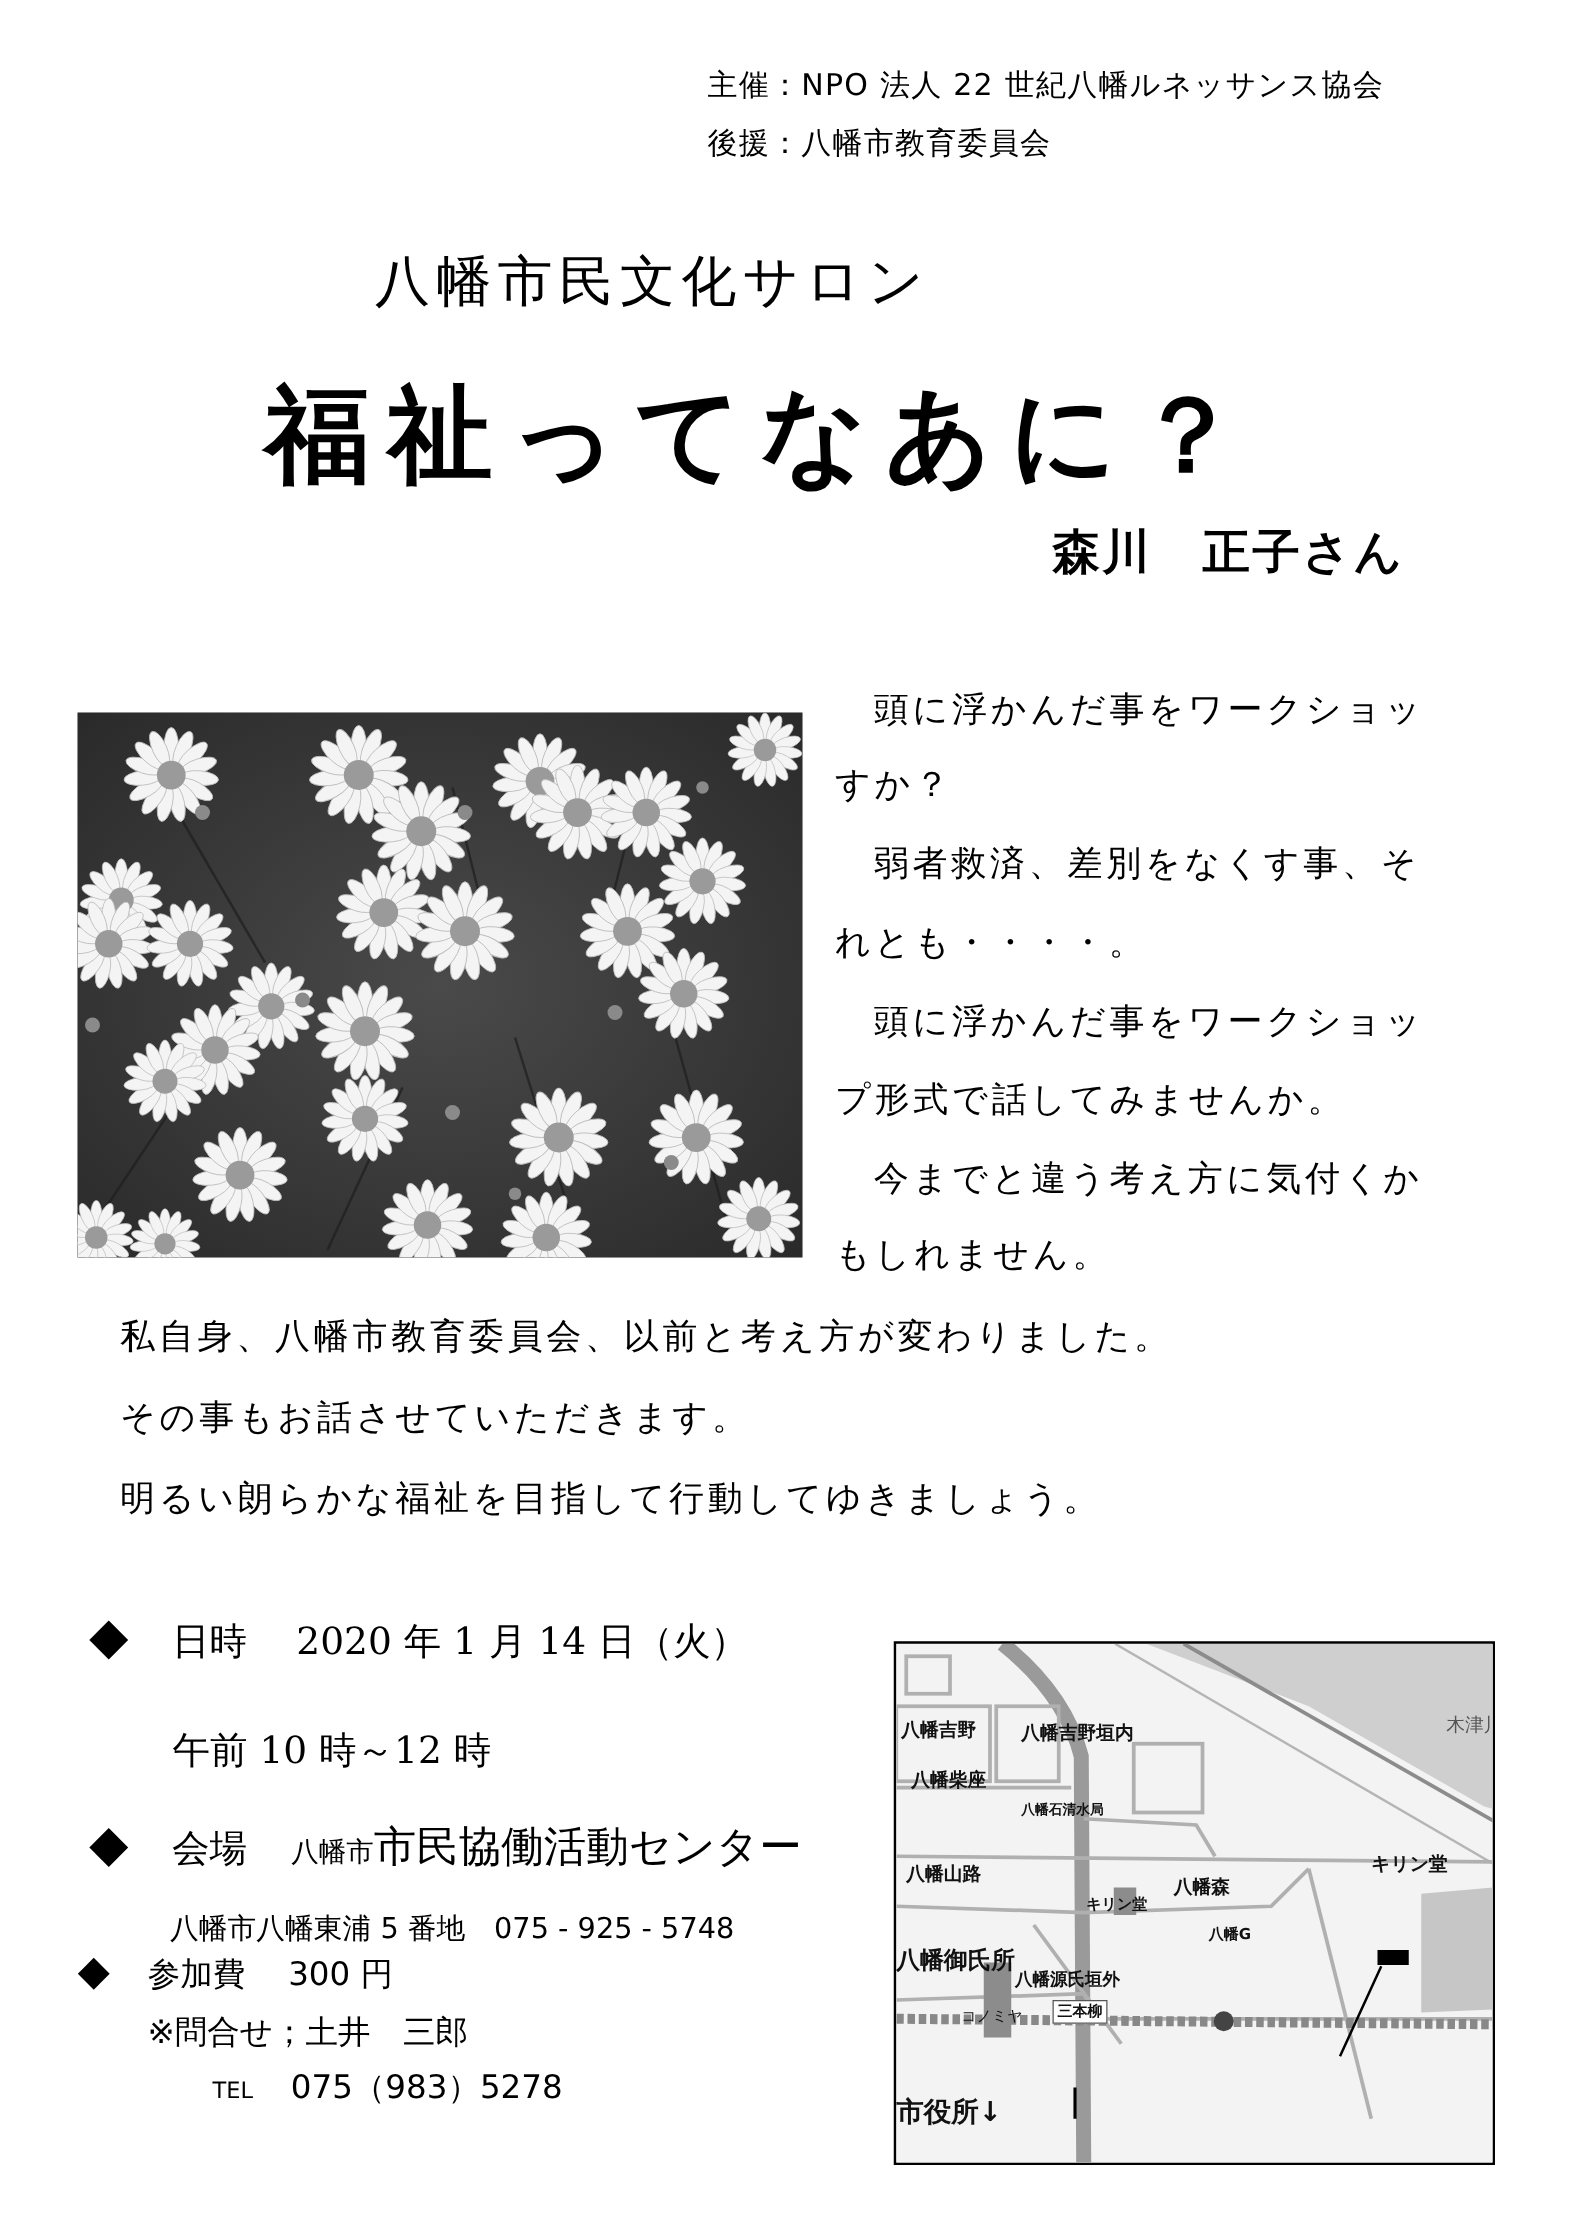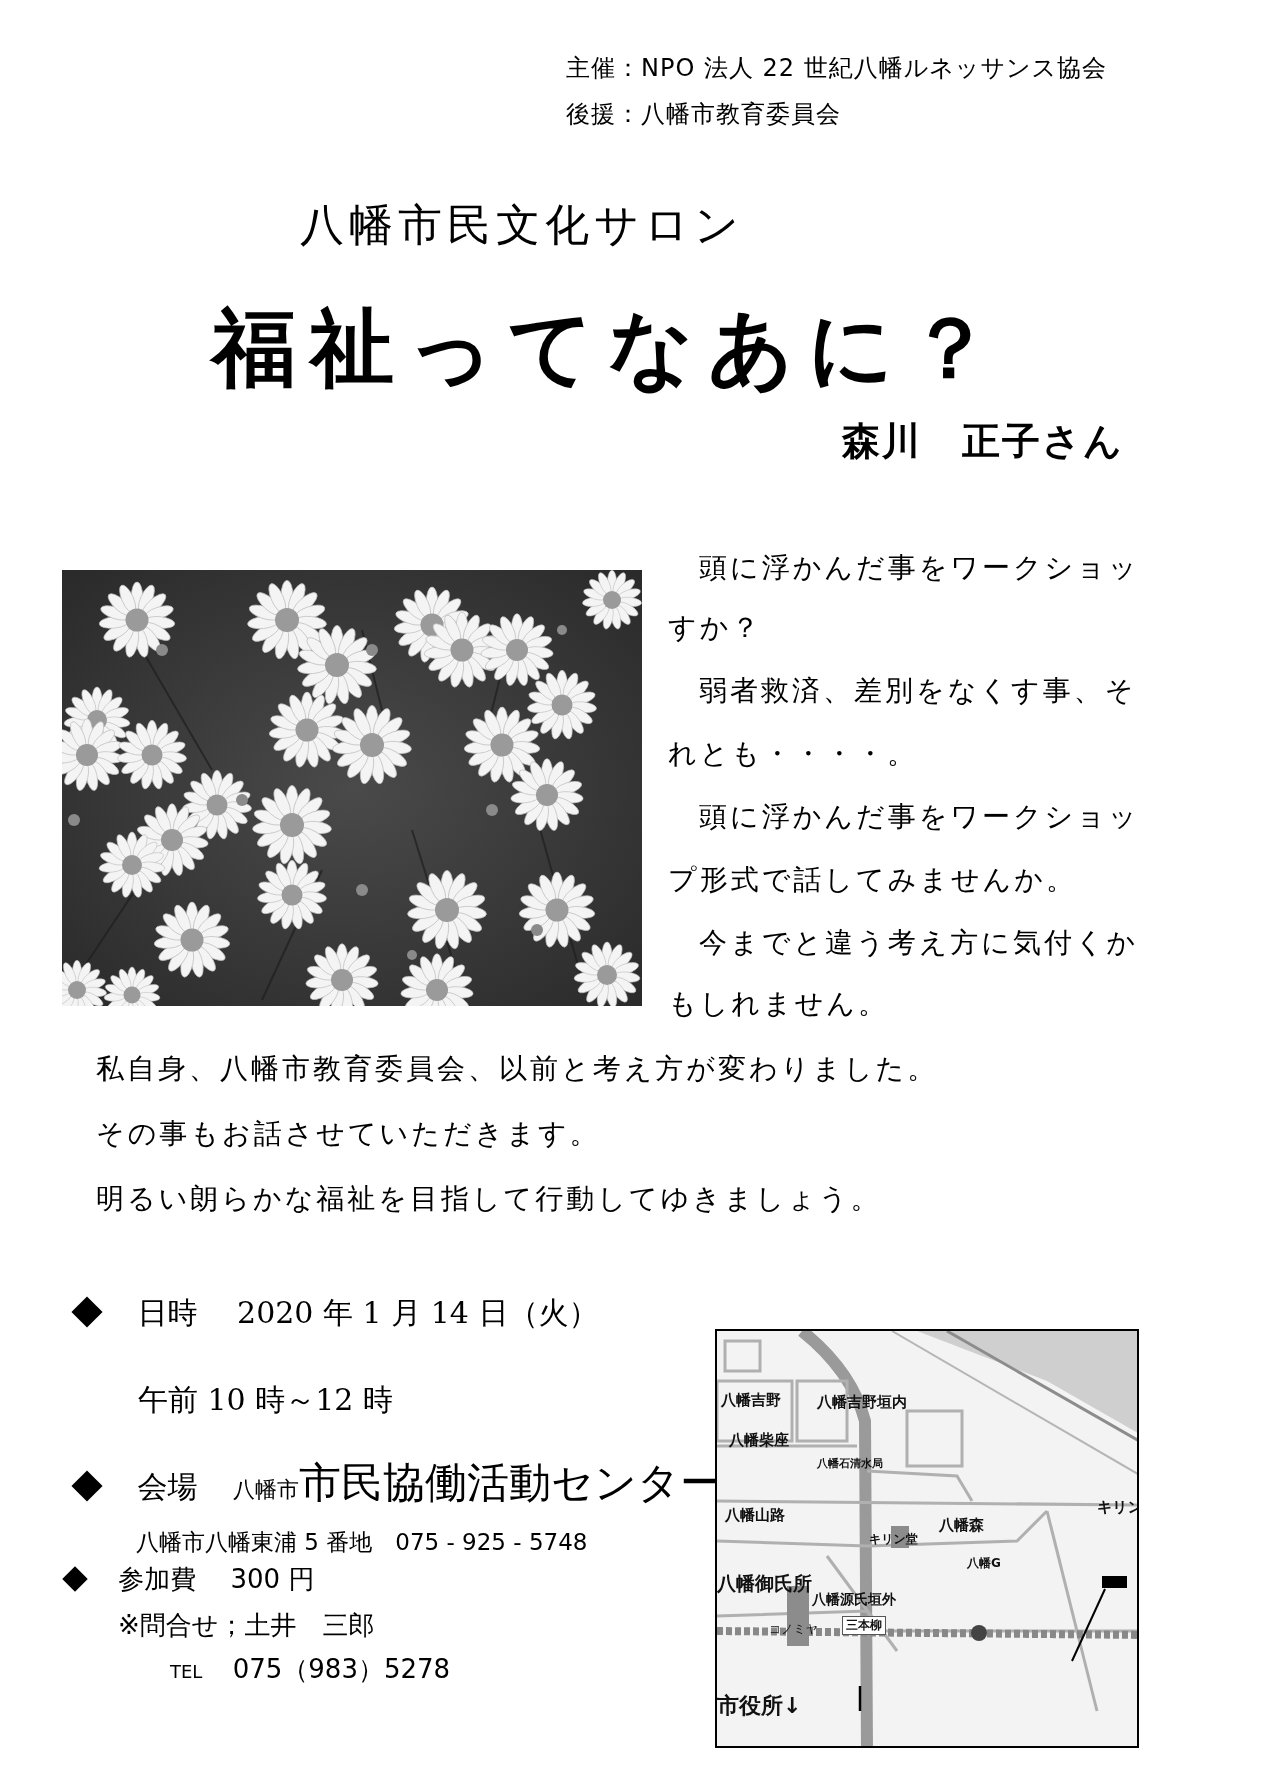--- a/index.html
+++ b/index.html
@@ -32,21 +32,21 @@
   
   .body-text { font-size:28px; letter-spacing:3px; white-space:nowrap; }
   .side-para { left:668px; width:450px; }
   .line { position:absolute; white-space:nowrap; }
 
   
   .detail { font-size:30px; white-space:nowrap;text-align:center; }
   .diamond { display:inline-block; width:22px; height:22px; background:#000; transform:rotate(45deg); }
 
   
-  .map-frame { left:715px; top:1313px; width:424px; height:419px; border:2px solid #000; box-sizing:border-box; overflow:hidden; background:#f2f2f2;margin-top:16px; }
+  .map-frame { left:715px; top:1313px; width:481px; height:419px; border:2px solid #000; box-sizing:border-box; overflow:hidden; background:#f2f2f2; }
   .map-label { position:absolute; font-family:"DejaVu Sans", sans-serif; font-weight:bold; font-size:15px; color:#111; white-space:nowrap; }
   .map-callout { position:absolute; left:180px; top:345px; border:2px solid #000; border-radius:8px; background:#fff; padding:2px 10px; font-family:"DejaVu Sans", sans-serif; font-weight:bold; font-size:20px; letter-spacing:1px; white-space:nowrap; }
 </style>
 </head>
 <body>
 
 <div id="sponsor1" class="abs sponsor gothic">主催：NPO 法人 22 世紀八幡ルネッサンス協会</div>
 <div id="sponsor2" class="abs sponsor gothic">後援：八幡市教育委員会</div>
 
 <div class="abs salon-row gothic">
@@ -149,21 +149,21 @@
 <div class="abs detail mincho" style="left:76px; top:1293px;">
   <span class="diamond"></span>
   <span style="margin-left:30px;">日時</span>
   <span style="margin-left:30px;">2020 年 1 月 14 日（火）</span>
 </div>
 <div class="abs detail mincho" style="left:138px; top:1380px;">午前 10 時～12 時</div>
 
 <div class="abs detail mincho" style="left:76px; top:1455px;">
   <span class="diamond"></span>
   <span style="margin-left:30px;">会場</span>
-  <span style="margin-left:26px; font-size:22px;">八幡市</span><span style="font-size:42px;">市民協働活動センター</span>
+  <span style="margin-left:26px; font-size:22px;">八幡市</span><span style="font-size:34px;">市民協働活動センター</span>
 </div>
 <div class="abs gothic" style="left:136px; top:1527px; font-size:23px; white-space:nowrap;">八幡市八幡東浦 5 番地　075 - 925 - 5748</div>
 
 <div class="abs gothic" style="left:66px; top:1562px; font-size:26px; white-space:nowrap;">
   <span class="diamond" style="width:18px; height:18px;"></span>
   <span style="margin-left:26px;">参加費</span>
   <span style="margin-left:26px;">300 円</span>
 </div>
 <div class="abs gothic" style="left:118px; top:1608px; font-size:26px; white-space:nowrap;">※問合せ；土井　三郎</div>
 <div class="abs gothic" style="left:170px; top:1652px; font-size:26px; white-space:nowrap;">

